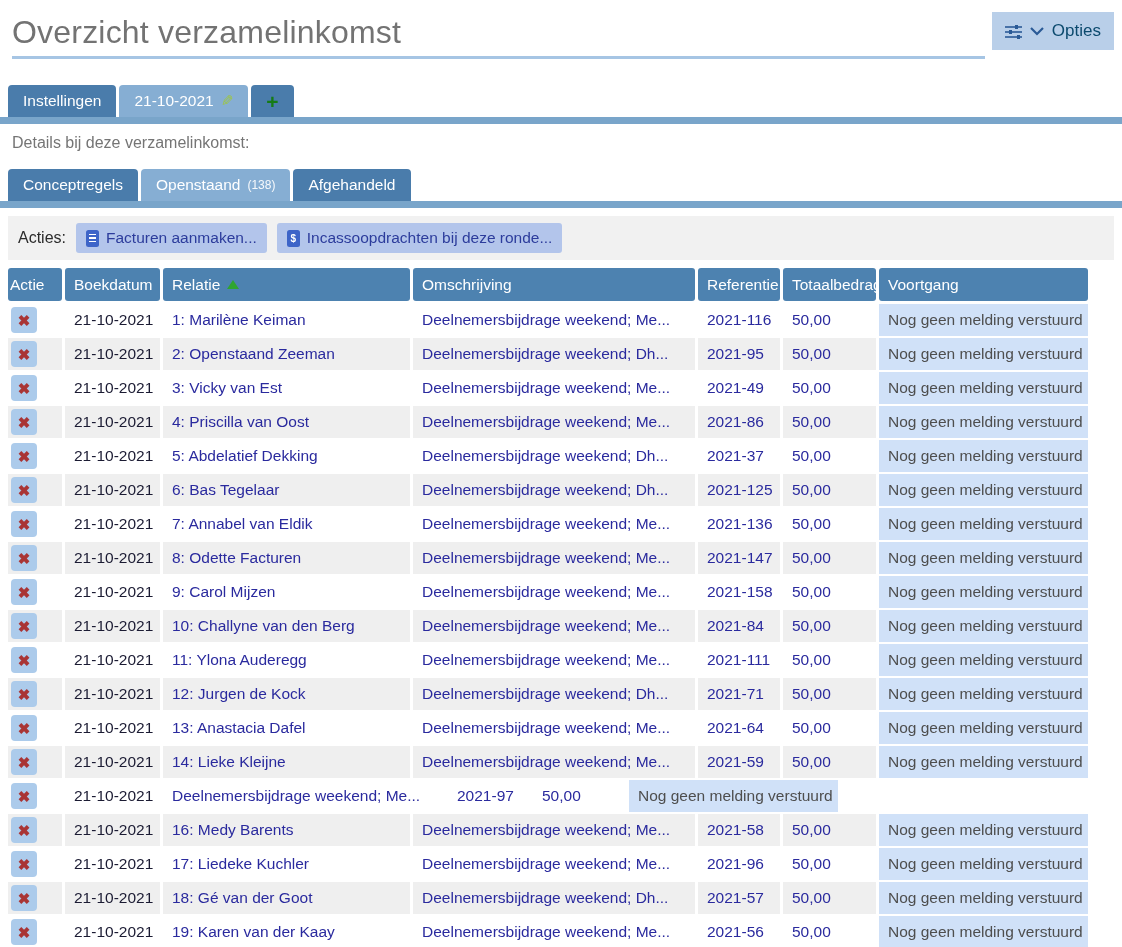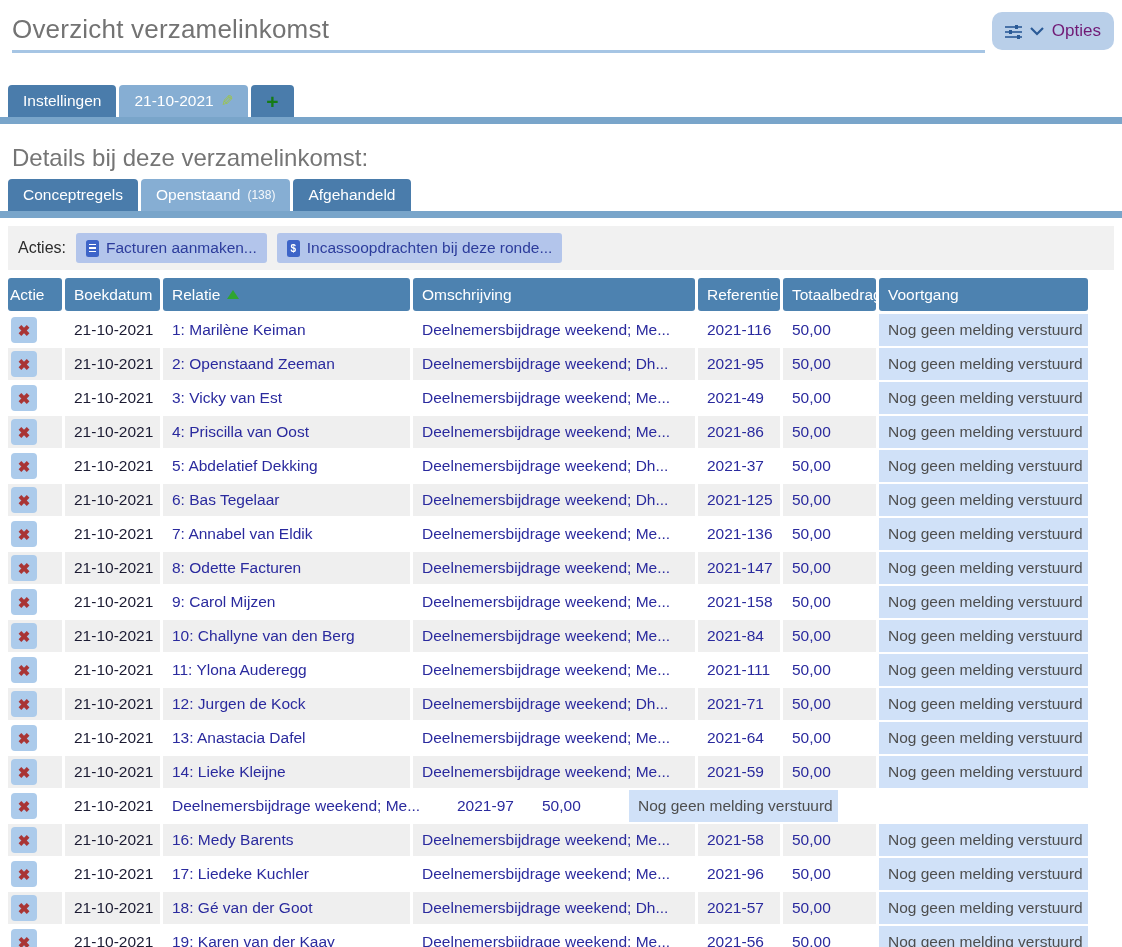--- a/index.html
+++ b/index.html
@@ -14,40 +14,40 @@
     --options-btn:#b9cfe9;
     --title-underline:#a6c5e4;
     --delete-red:#a93535;
     --sort-green:#2fa52f;
   }
   *{margin:0;padding:0;box-sizing:border-box;}
   html,body{width:1122px;height:947px;overflow:hidden;background:#fff;
     font-family:"Liberation Sans",sans-serif;}
   
   .page-header{position:relative;padding:14px 8px 0 12px;height:56px;}
-  .page-title{font-size:26px;font-weight:400;color:#737373;letter-spacing:.2px;}
+  .page-title{font-size:32px;font-weight:400;color:#737373;letter-spacing:.2px;}
   .title-underline{margin-top:5px;height:3px;width:973px;background:var(--title-underline);}
   .options-btn{position:absolute;top:12px;right:8px;height:38px;display:flex;align-items:center;
-    gap:8px;background:var(--options-btn);color:#701a75;font-size:17px;padding:0 13px;
-    border:none;border-radius:10px;cursor:pointer;font-family:inherit;}
+    gap:8px;background:var(--options-btn);color:#0c4a6e;font-size:17px;padding:0 13px;
+    border:none;border-radius:0;cursor:pointer;font-family:inherit;}
   .options-btn svg{display:block;}
   
   .tab-strip{display:flex;gap:3px;margin-left:8px;}
   .tab-strip.main{margin-top:29px;}
   .tab{height:32px;display:flex;align-items:center;gap:7px;padding:0 15px;
     background:var(--tab-inactive);color:#fff;font-size:15.5px;border:none;
     border-radius:4px 4px 0 0;cursor:pointer;font-family:inherit;}
   .tab.active{background:var(--tab-active);}
   .tab .pencil{color:#9dc544;font-size:15px;transform:scaleX(-1);display:inline-block;}
   .tab.plus-tab{padding:0 15px;}
   .tab.plus-tab .plus{color:#157b15;font-weight:bold;font-size:21px;line-height:1;}
   .tab .count{font-size:12px;opacity:.93;}
   .tab-bar{height:7px;width:1122px;background:var(--tab-bar);}
   
-  .details-heading{margin:20px 0 0 12px;font-size:24px;color:#757575;height:24px;}
+  .details-heading{margin:10px 0 0 12px;font-size:16px;color:#757575;height:24px;}
   .tab-strip.detail{margin-top:11px;}
   
   .actions-bar{margin:8px 8px 0 8px;height:44px;background:#f1f1f1;display:flex;
     align-items:center;gap:10px;padding-left:10px;}
   .actions-label{font-size:16px;color:#2b2b2b;}
   .action-btn{height:30px;display:flex;align-items:center;gap:7px;background:var(--action-btn);
     color:#2c3c9c;font-size:15.5px;padding:0 10px;border:none;border-radius:3px;
     cursor:pointer;font-family:inherit;}
   .doc-icon{width:13px;height:17px;border-radius:2.5px;background:#3d64c8;display:flex;
     flex-direction:column;justify-content:center;gap:2px;flex:0 0 13px;}

